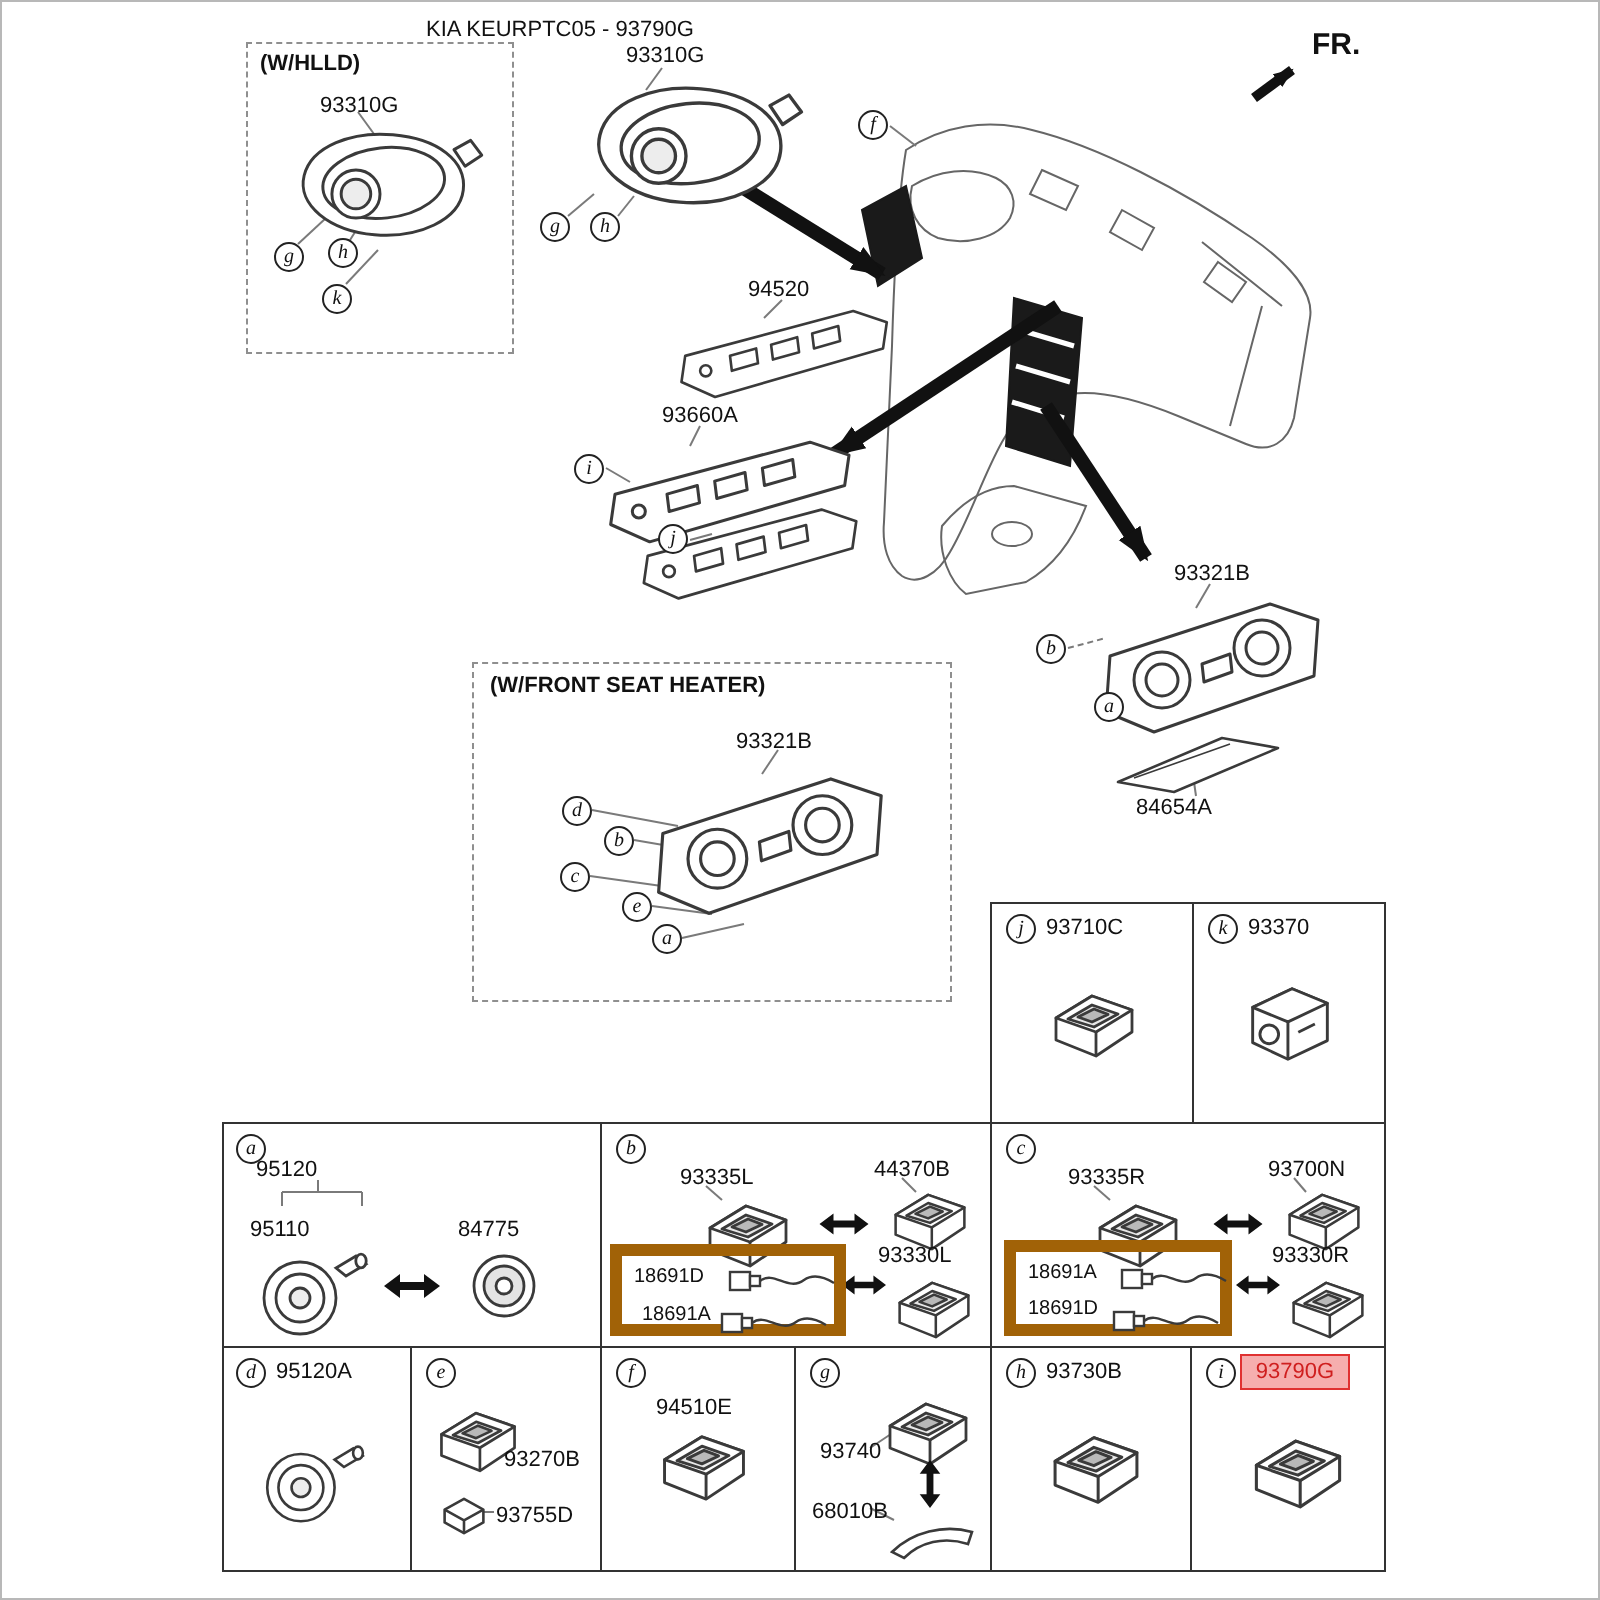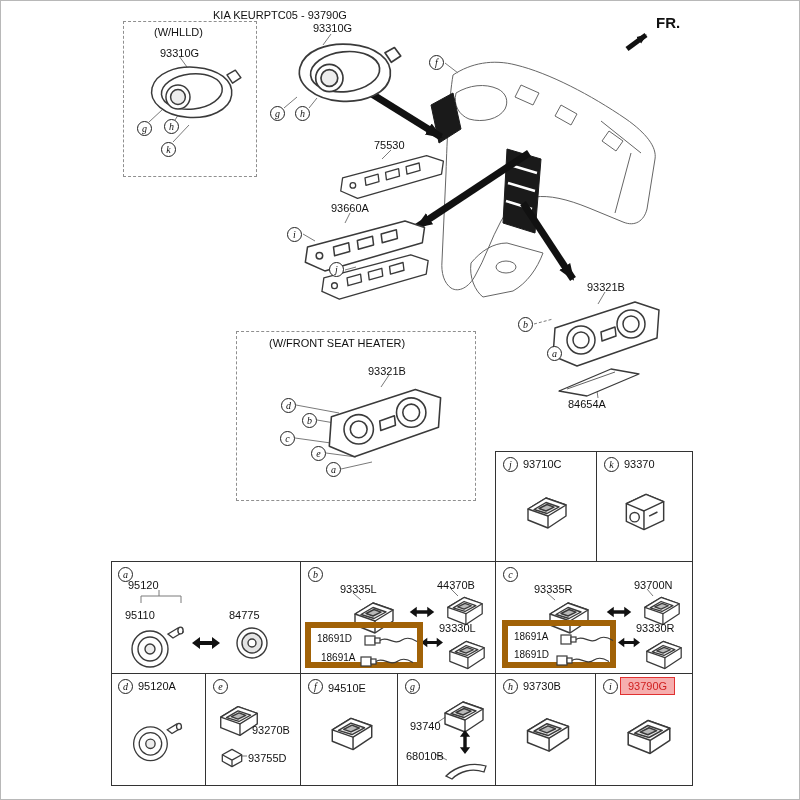--- a/index.html
+++ b/index.html
@@ -3,21 +3,21 @@
 <meta charset="utf-8">
 <style>
   * { margin:0; padding:0; box-sizing:border-box; }
   html,body { width:800px; height:800px; background:#fff; }
   body { font-family:"Liberation Sans", sans-serif; color:#111; }
   .page { position:relative; width:800px; height:800px; background:#fff; border:1px solid #b8b8b8; overflow:hidden; }
   .overlay { position:absolute; left:0; top:0; z-index:1; pointer-events:none; }
   .sym { position:absolute; z-index:2; }
   .lbl { position:absolute; font-size:11px; white-space:nowrap; z-index:4; }
   .lbl-sm { font-size:10px; }
-  .bold { font-weight:normal;margin-left:24px; }
+  .bold { font-weight:bold; }
   .title { position:absolute; left:212px; top:8px; font-size:11px; z-index:4; }
   .fr { position:absolute; left:655px; top:13px; font-size:15px; font-weight:bold; z-index:4; }
   .co { position:absolute; width:15px; height:15px; border:1px solid #222; border-radius:50%;
         background:#fff; display:flex; align-items:center; justify-content:center;
         font:italic 10px "Liberation Serif", serif; z-index:5; }
   .dashed-box { position:absolute; border:1px dashed #8f8f8f; z-index:3; }
   .cell { position:absolute; border:1px solid #333; background:transparent; z-index:3; }
   .subbox { position:absolute; border:6px solid #a16207; z-index:3; }
   .hl { position:absolute; border:1.5px solid var(--highlight-border,#e03131);
         background:var(--highlight-bg,#f6aeae); color:var(--highlight-text,#cf1f1f);
@@ -204,21 +204,21 @@
 
   <span class="lbl" style="left:312px;top:21px">93310G</span>
   <svg class="sym" style="left:283px;top:35px" width="118" height="84">
       <use href="#sym-bezel"></use>
     </svg>
   <div class="co" style="left:269px;top:105px">g</div>
   <div class="co" style="left:294px;top:105px">h</div>
 
   <div class="co" style="left:428px;top:54px">f</div>
 
-  <span class="lbl" style="left:373px;top:138px">75530</span>
+  <span class="lbl" style="left:373px;top:138px">94520</span>
   <svg class="sym" style="left:336px;top:147px" width="112" height="58">
       <use href="#sym-panel"></use>
     </svg>
 
   <span class="lbl" style="left:330px;top:201px">93660A</span>
   <svg class="sym" style="left:300px;top:213px" width="130" height="64">
       <use href="#sym-panel"></use>
     </svg>
   <svg class="sym" style="left:316px;top:248px" width="118" height="56">
       <use href="#sym-panel"></use>
@@ -362,21 +362,21 @@
       </svg>
     <span class="lbl" style="left:46px;top:50px">93270B</span>
     <svg class="sym" style="left:12px;top:72px" width="28" height="24">
         <use href="#sym-nut"></use>
       </svg>
     <span class="lbl" style="left:42px;top:78px">93755D</span>
   </div>
 
   <div class="cell" style="left:299px;top:672px;width:98px;height:113px">
     <div class="co" style="left:7px;top:5px">f</div>
-    <span class="lbl" style="left:27px;top:8px">94510E</span>
+    <span class="lbl" style="left:27px;top:24px">94510E</span>
     <svg class="sym" style="left:24px;top:38px" width="54" height="44">
         <use href="#sym-switch"></use>
       </svg>
   </div>
 
   <div class="cell" style="left:396px;top:672px;width:99px;height:113px">
     <div class="co" style="left:7px;top:5px">g</div>
     <svg class="sym" style="left:40px;top:22px" width="52" height="42">
         <use href="#sym-switch"></use>
       </svg>

